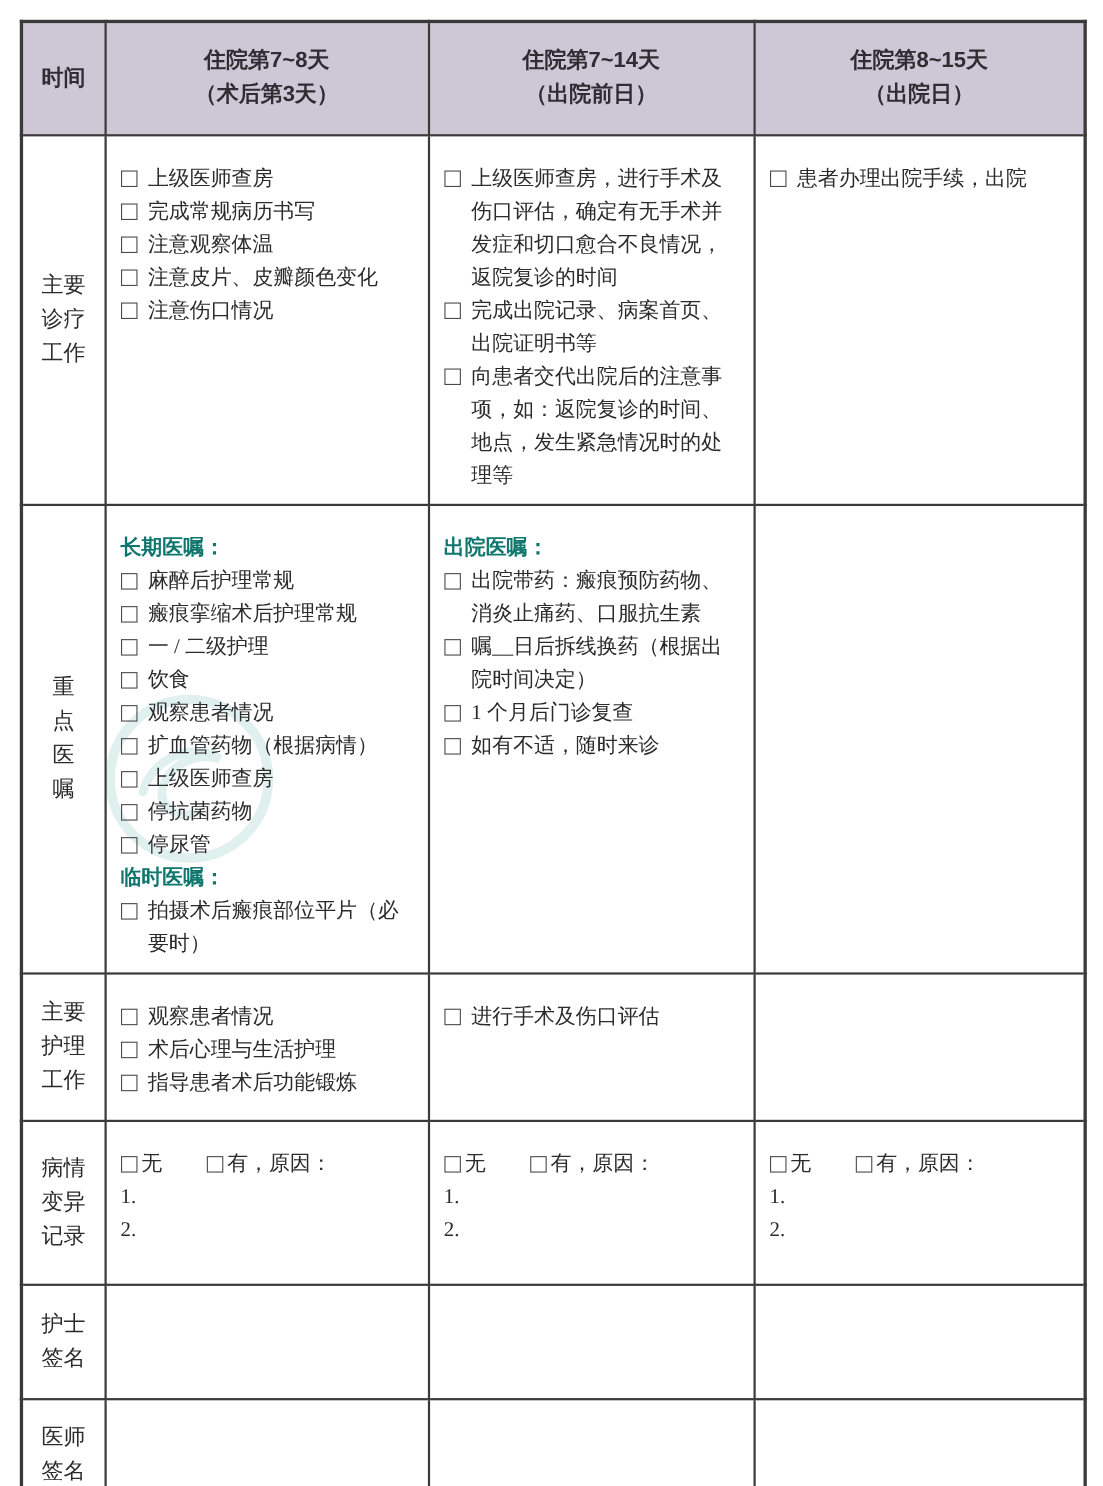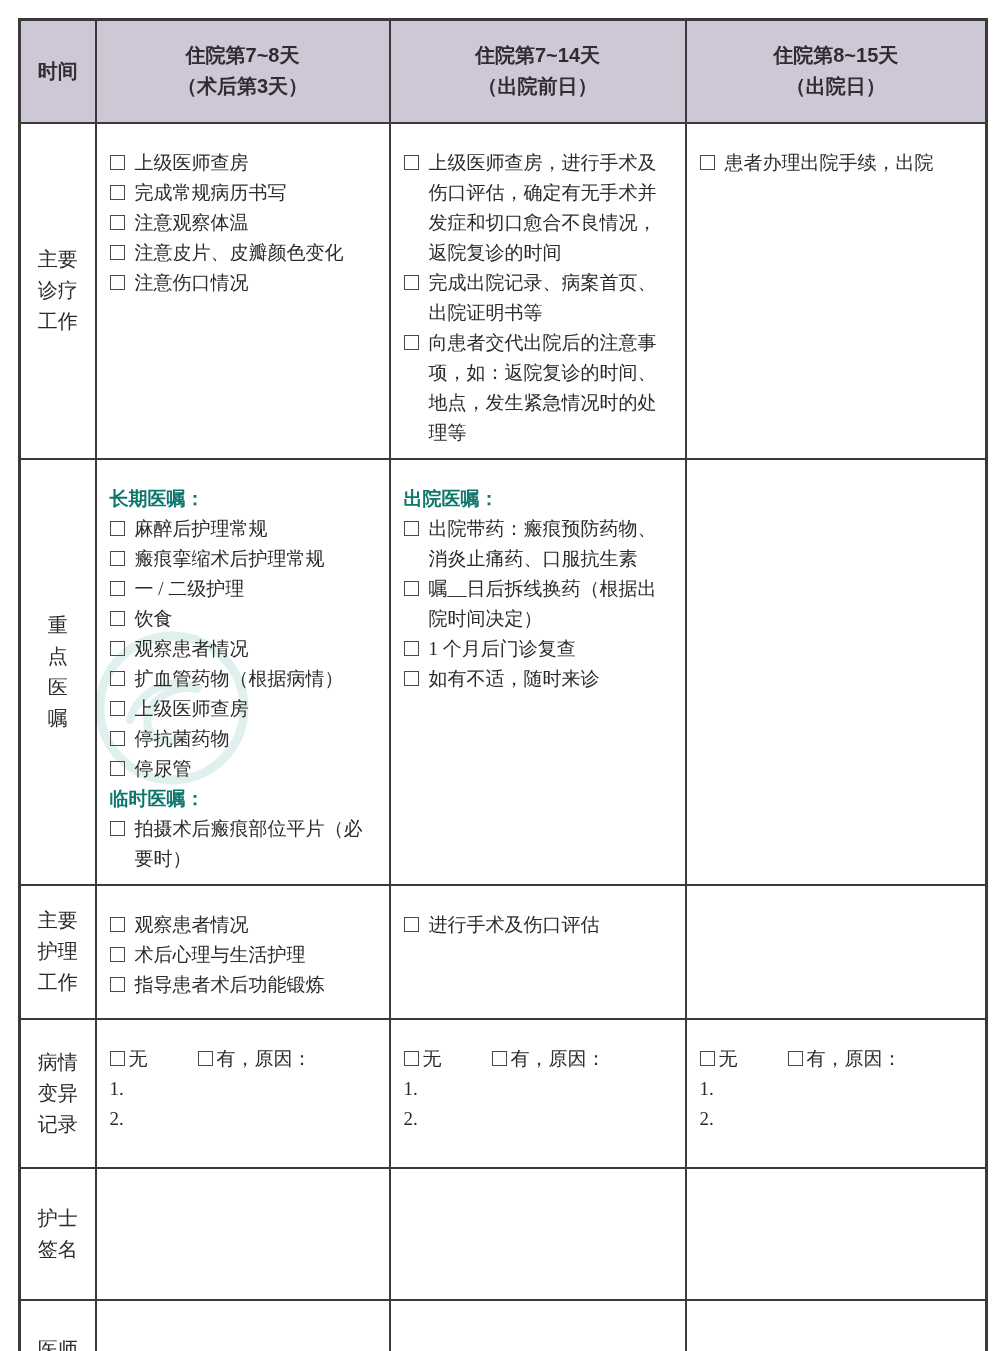--- a/index.html
+++ b/index.html
@@ -50,38 +50,38 @@
     font-family:Liberation Serif, serif;
     font-weight:normal;font-size:20px;line-height:31px;
     text-align:center;vertical-align:middle;white-space:pre-line;
   }
   
   td.cell{vertical-align:top;padding:24px 12px 10px 13px;font-size:19px;line-height:30px;}
   tr.r-treatment td,tr.r-treatment th.rowlabel{height:296px;margin-left:41px;}
   tr.r-orders  td,tr.r-orders  th.rowlabel{height:408px;}
   tr.r-nursing td,tr.r-nursing th.rowlabel{height:134px;}
   tr.r-variation td,tr.r-variation th.rowlabel{height:149px;}
-  tr.r-sign td,tr.r-sign th.rowlabel{height:132px;}
+  tr.r-sign td,tr.r-sign th.rowlabel{height:104px;}
   
   .li{display:flex;align-items:flex-start;}
   .li-text{flex:1;}
   .li-h{
     font-family:Liberation Sans, sans-serif;
     font-weight:bold;color:#0f766e;
   }
   .cb{
     flex:0 0 auto;display:inline-block;width:15px;height:15px;
     border:1.5px solid #4a4a4a;background:transparent;
     margin:7px 10px 0 0;
   }
   
   .var-line{display:flex;align-items:flex-start;}
   .var-opt{display:flex;align-items:flex-start;}
   .var-opt .cb{margin-right:4px;}
-  .var-opt + .var-opt{margin-left:30px;padding-left:20px;}
+  .var-opt + .var-opt{margin-left:20px;padding-left:20px;}
 </style>
 </head>
 <body>
 
 <div class="page">
 
   <div class="watermark-layer">
     <svg class="wm-logo" width="160" height="160" viewBox="0 0 160 160">
       <circle cx="80" cy="80" r="72" fill="none" stroke="var(--teal-logo)" stroke-width="9"></circle>
       <path d="M38,92 C46,60 86,46 108,62 C92,56 62,64 56,88 C52,104 66,116 84,112" fill="none" stroke="var(--teal-logo)" stroke-width="8" stroke-linecap="round"></path>

